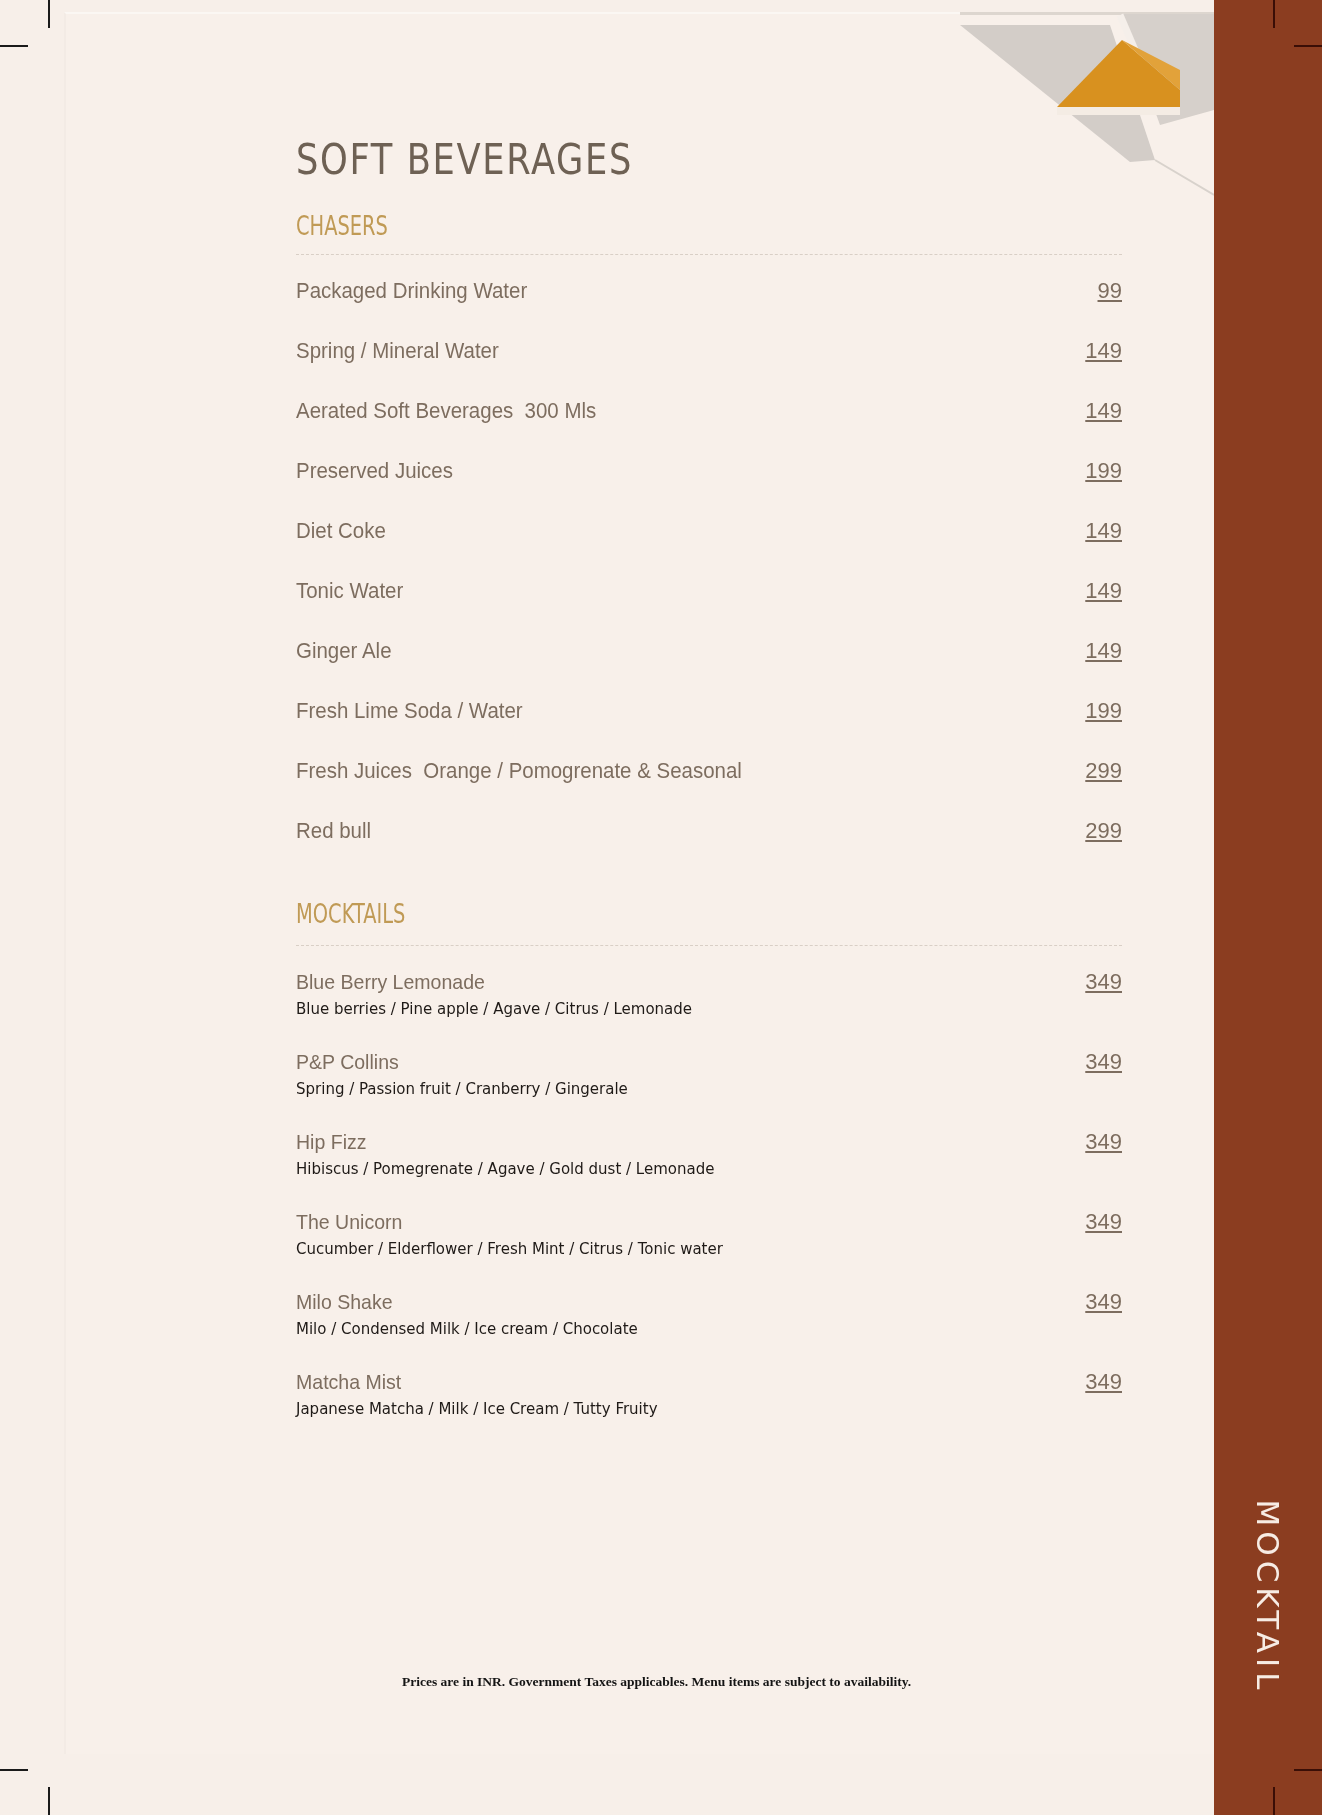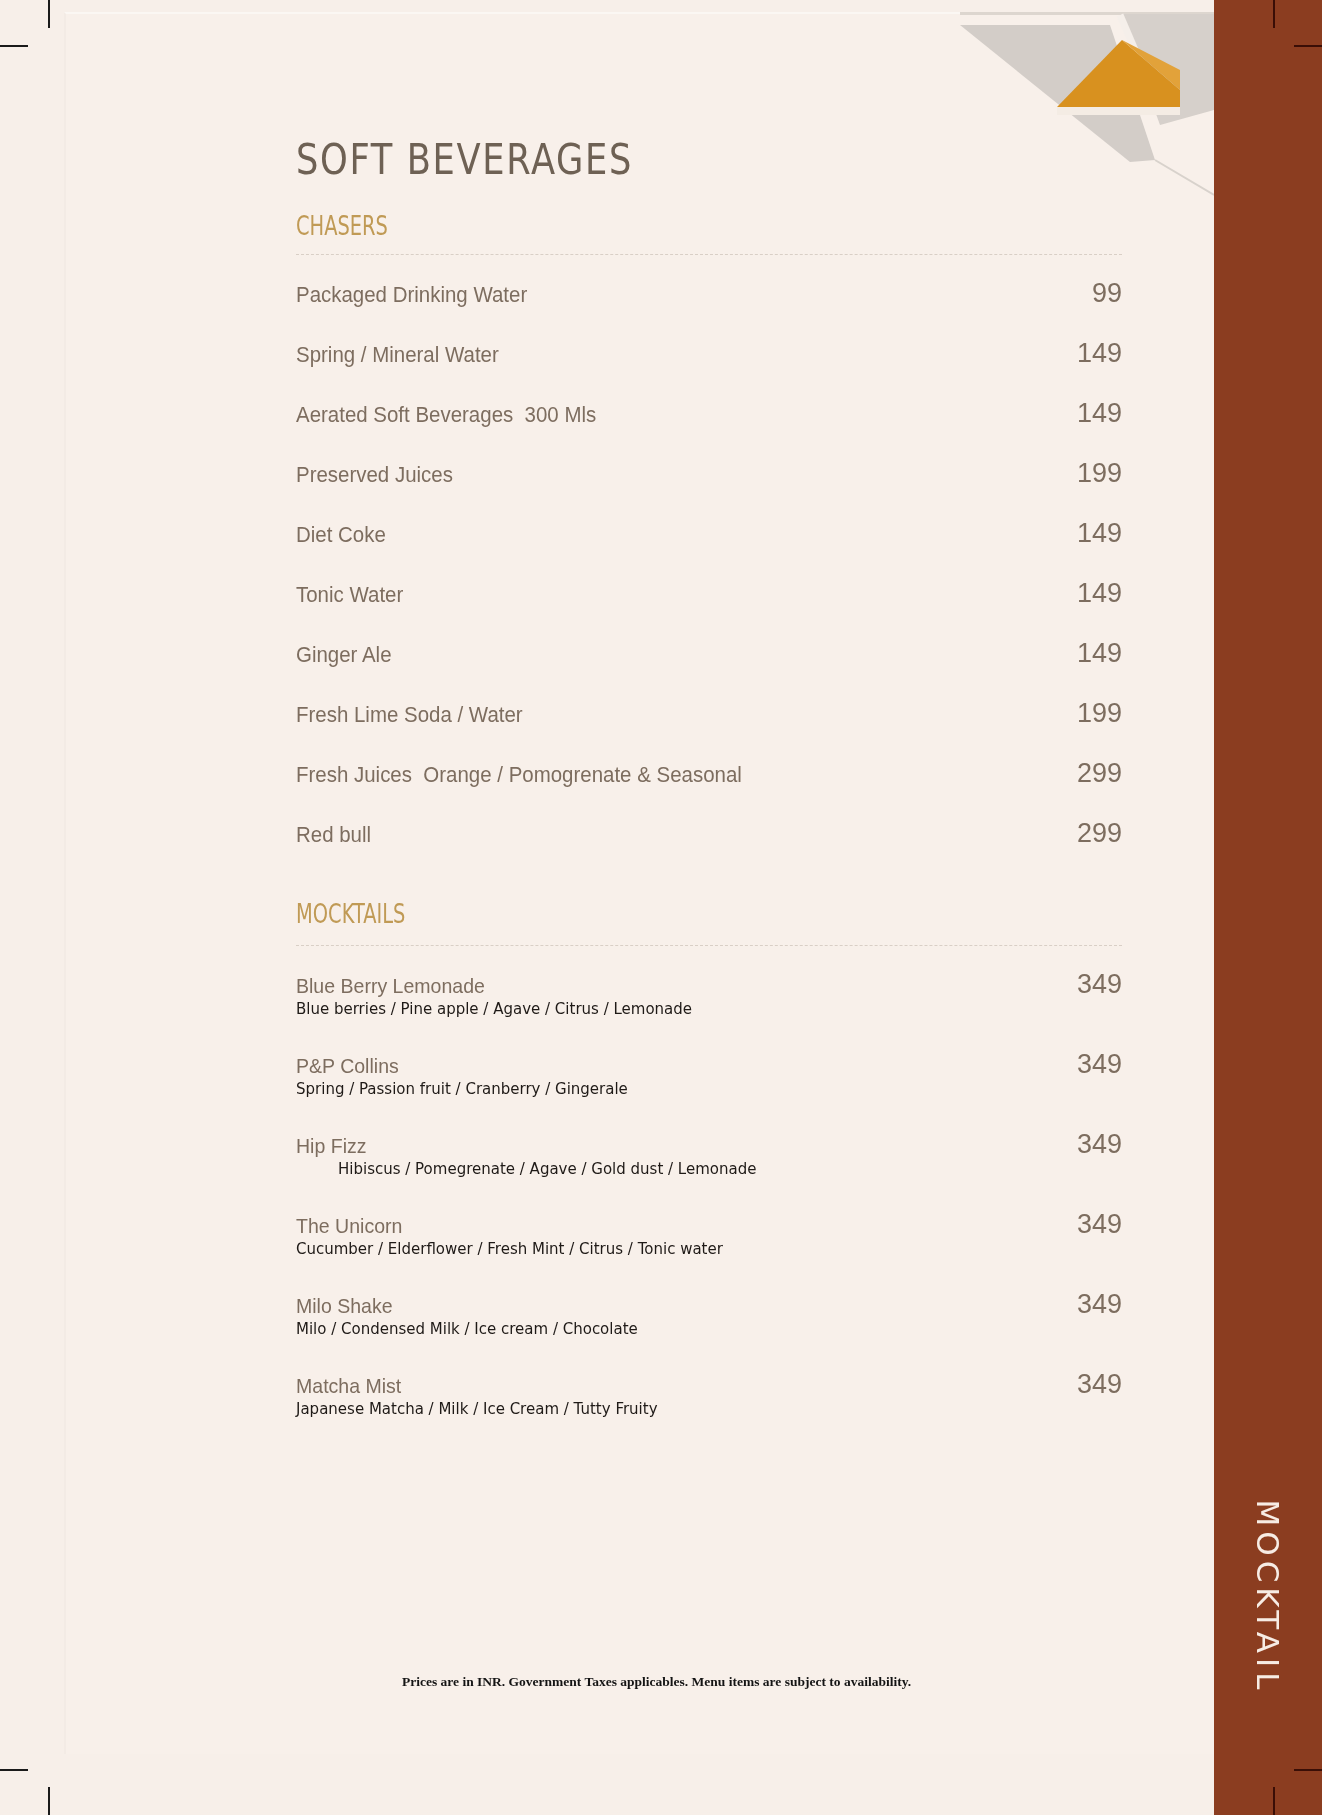--- a/index.html
+++ b/index.html
@@ -50,21 +50,21 @@
   }
   .row {
     position: absolute; left: 0; width: 826px;
     display: flex; justify-content: space-between; align-items: baseline;
   }
   .item-name {
     font-family: "Liberation Sans", sans-serif; font-size: 22px; color: #7d6d5f;
     transform: scaleX(0.93); transform-origin: left center; white-space: pre;
   }
   .item-price {
-    font-family: "Liberation Sans", sans-serif; font-size: 27px; color: #7d6d5f;
+    font-family: "Liberation Sans", sans-serif; font-size: 22px; color: #7d6d5f; text-decoration: underline;
   }
   .mock-name {
     font-family: "Liberation Sans", sans-serif; font-size: 21px; color: #7d6d5f;
     transform: scaleX(0.93); transform-origin: left center;
   }
   .mock-desc {
     position: absolute; left: 0;
     font-family: "DejaVu Sans", sans-serif; font-size: 15px; color: #1f1a17;
     white-space: nowrap;
   }
@@ -163,21 +163,21 @@
   <div class="row" style="top:1049px;">
     <span class="mock-name">P&amp;P Collins</span>
     <span class="item-price">349</span>
   </div>
   <div class="mock-desc" style="top:1080px;">Spring / Passion fruit / Cranberry / Gingerale</div>
 
   <div class="row" style="top:1129px;">
     <span class="mock-name">Hip Fizz</span>
     <span class="item-price">349</span>
   </div>
-  <div class="mock-desc" style="top:1160px;margin-left:42px;">Hibiscus / Pomegrenate / Agave / Gold dust / Lemonade</div>
+  <div class="mock-desc" style="top:1160px;">Hibiscus / Pomegrenate / Agave / Gold dust / Lemonade</div>
 
   <div class="row" style="top:1209px;">
     <span class="mock-name">The Unicorn</span>
     <span class="item-price">349</span>
   </div>
   <div class="mock-desc" style="top:1240px;">Cucumber / Elderflower / Fresh Mint / Citrus / Tonic water</div>
 
   <div class="row" style="top:1289px;">
     <span class="mock-name">Milo Shake</span>
     <span class="item-price">349</span>

